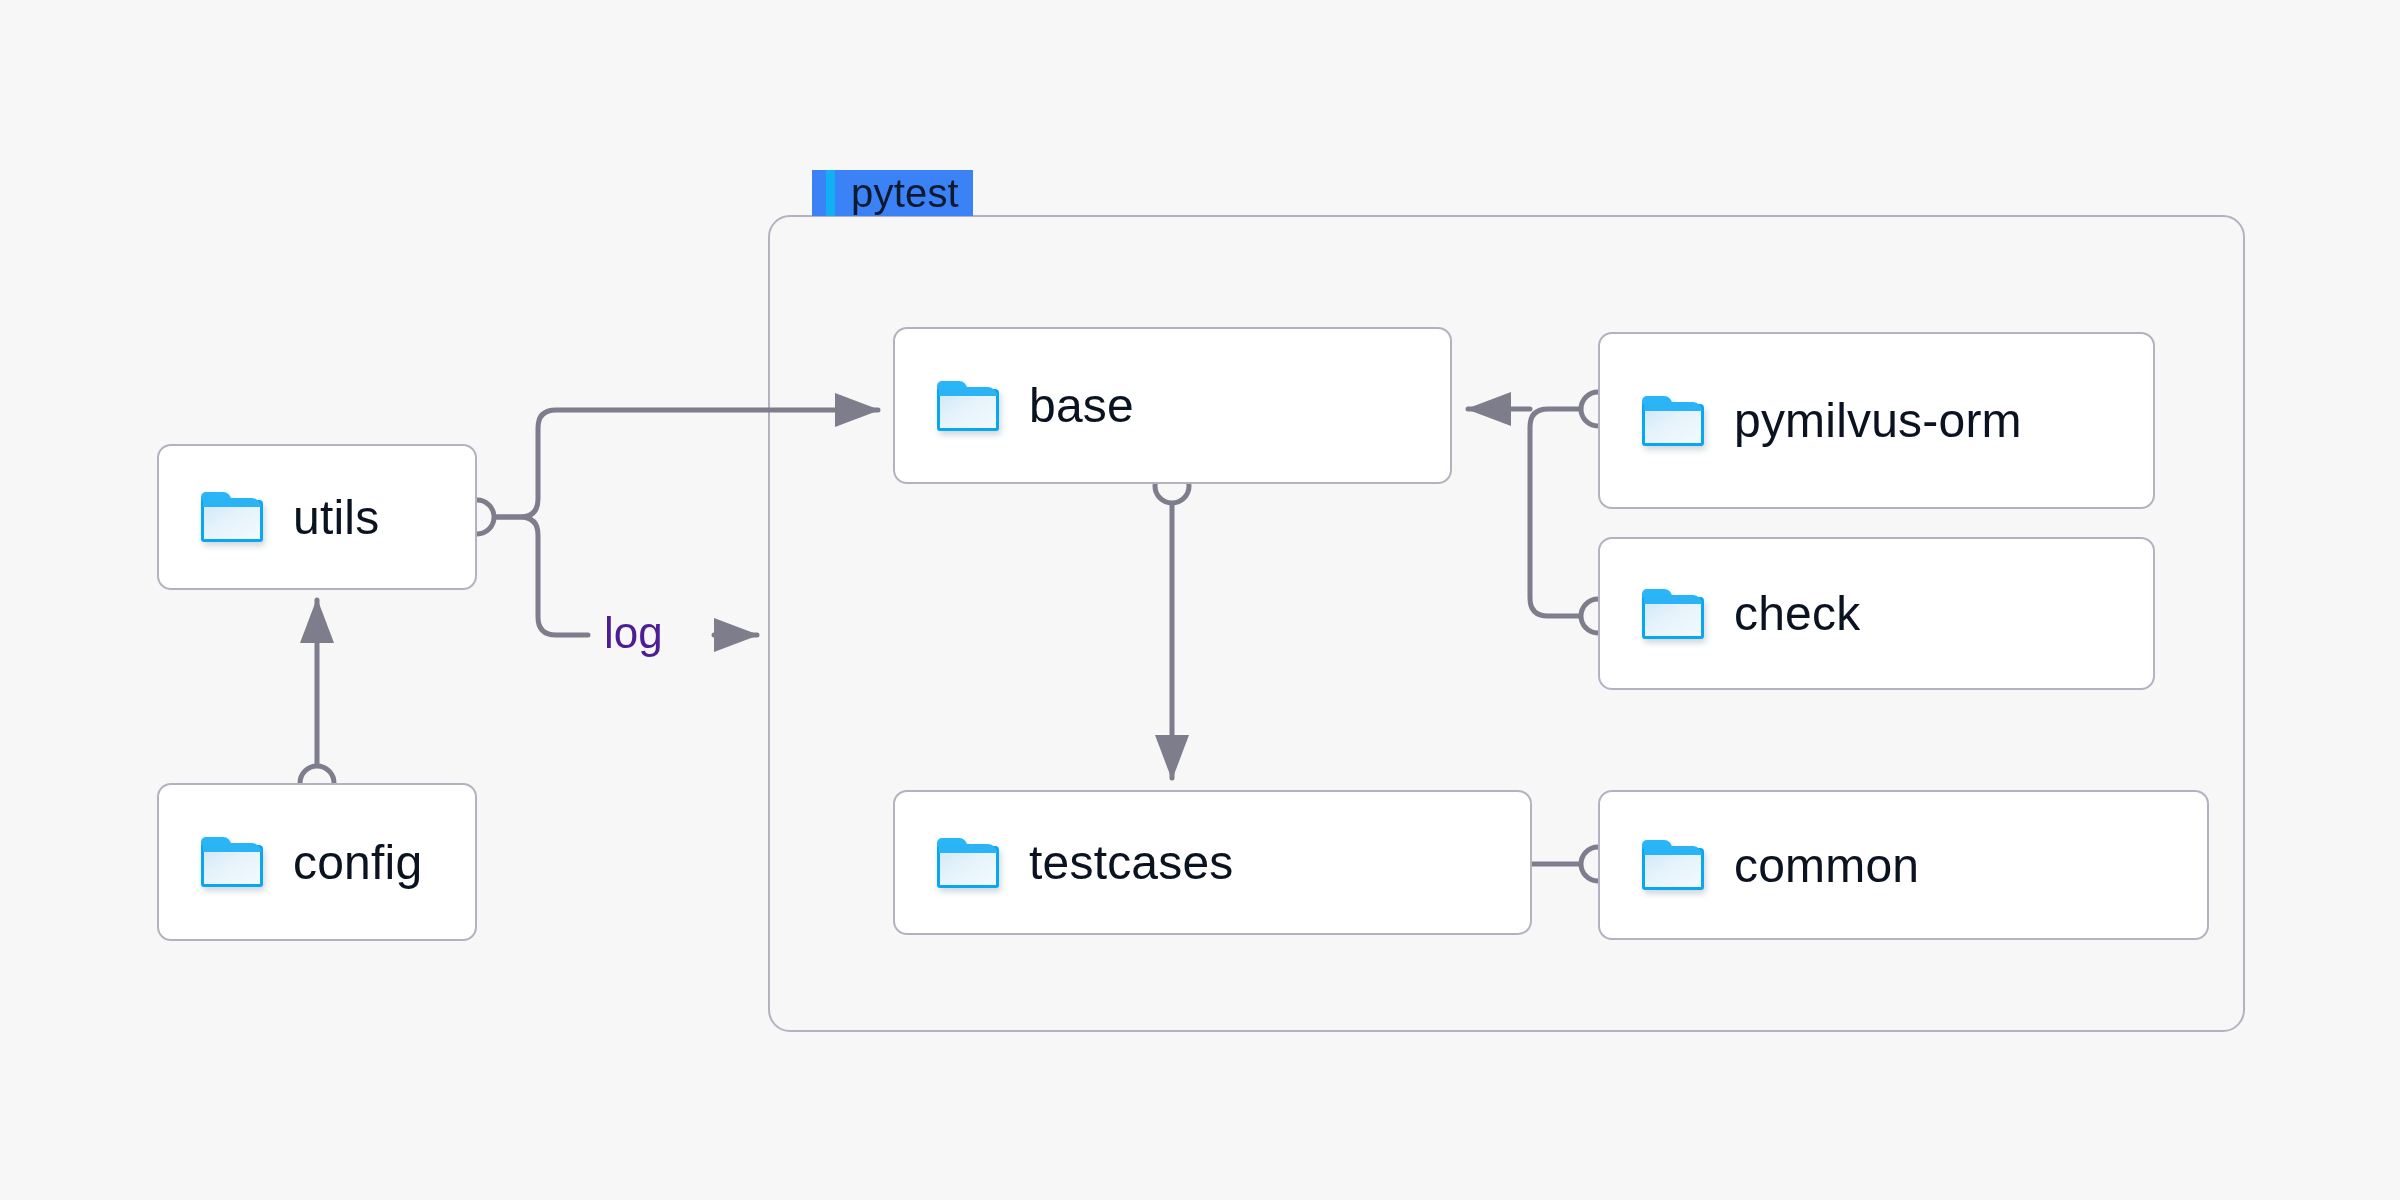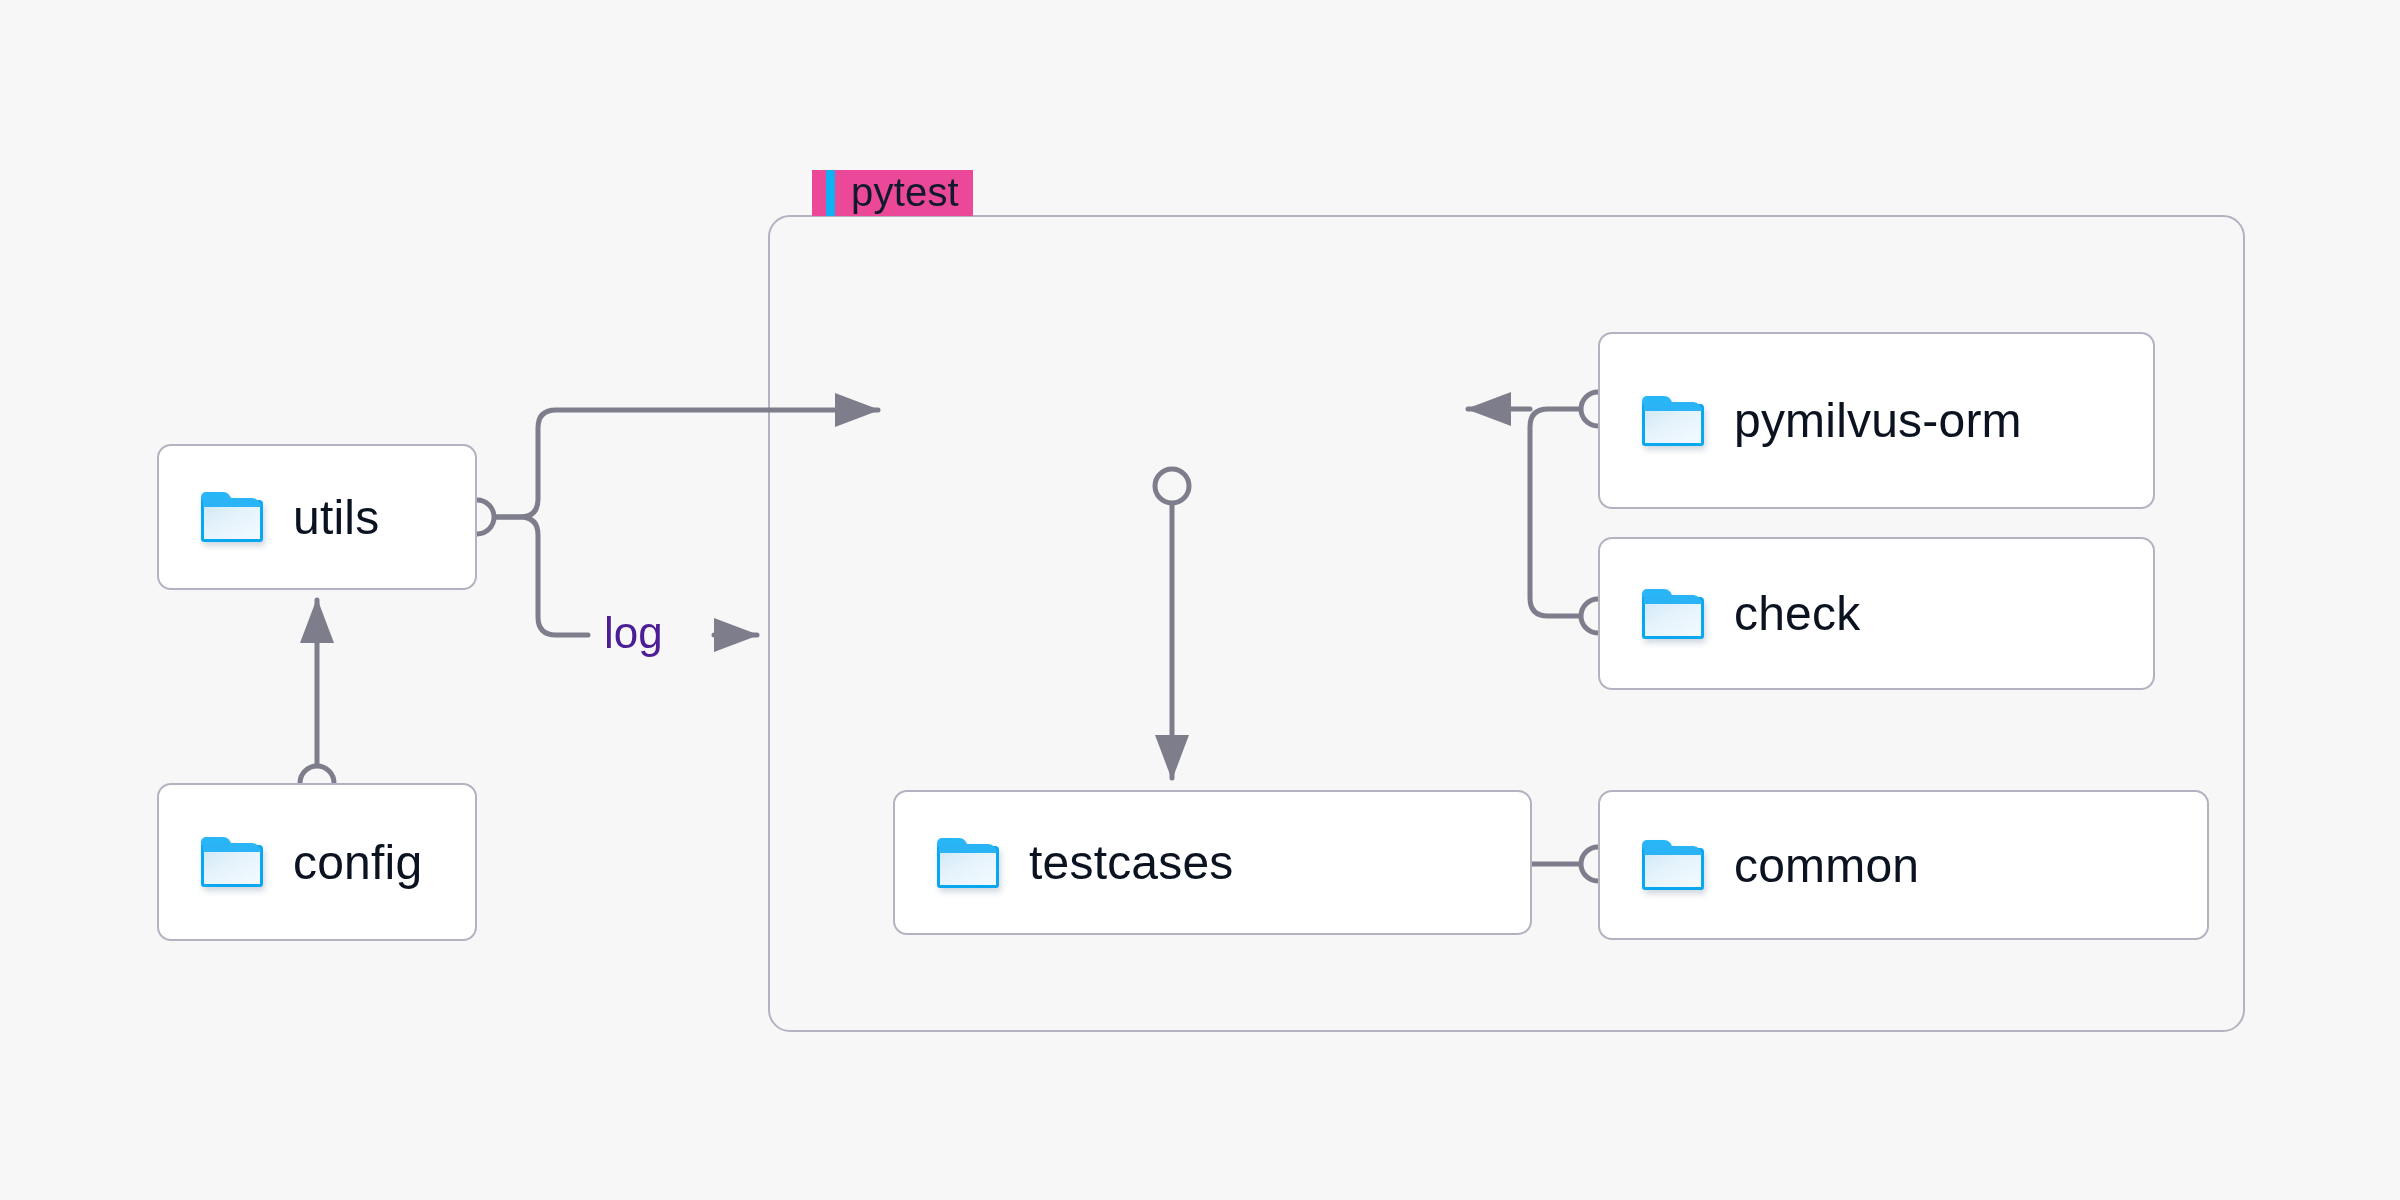--- a/index.html
+++ b/index.html
@@ -15,22 +15,22 @@
 
   .group-frame{
     position:absolute;
     border:2px solid #b4b2c0;
     border-radius:22px;
     background:transparent;
     box-sizing:border-box;
   }
   .group-label{
     position:absolute;
-    display:flex;gap:16px;
-    background:#ec4899;
+    display:flex;align-items:center;gap:16px;
+    background:#3b82f6;
     padding:0 14px;
     height:46px;
   }
   .group-bar{
     width:9px;height:46px;background:#11b0f2;border-radius:1px;display:block;
   }
   .group-title{
     font-size:40px;color:#101a2e;letter-spacing:.2px;white-space:nowrap;
   }
 
@@ -145,20 +145,28 @@
 
   <div class="node" style="left:157px;top:783px;width:320px;height:158px;">
     <span class="folder">
         <span class="tab"></span>
         <span class="body"></span>
         <span class="lip"></span>
       </span>
     <span class="node-label">config</span>
   </div>
 
+  <div class="node" style="left:893px;top:327px;width:559px;height:157px;">
+    <span class="folder">
+        <span class="tab"></span>
+        <span class="body"></span>
+        <span class="lip"></span>
+      </span>
+    <span class="node-label">base</span>
+  </div>
 
   <div class="node" style="left:893px;top:790px;width:639px;height:145px;">
     <span class="folder">
         <span class="tab"></span>
         <span class="body"></span>
         <span class="lip"></span>
       </span>
     <span class="node-label">testcases</span>
   </div>
 

